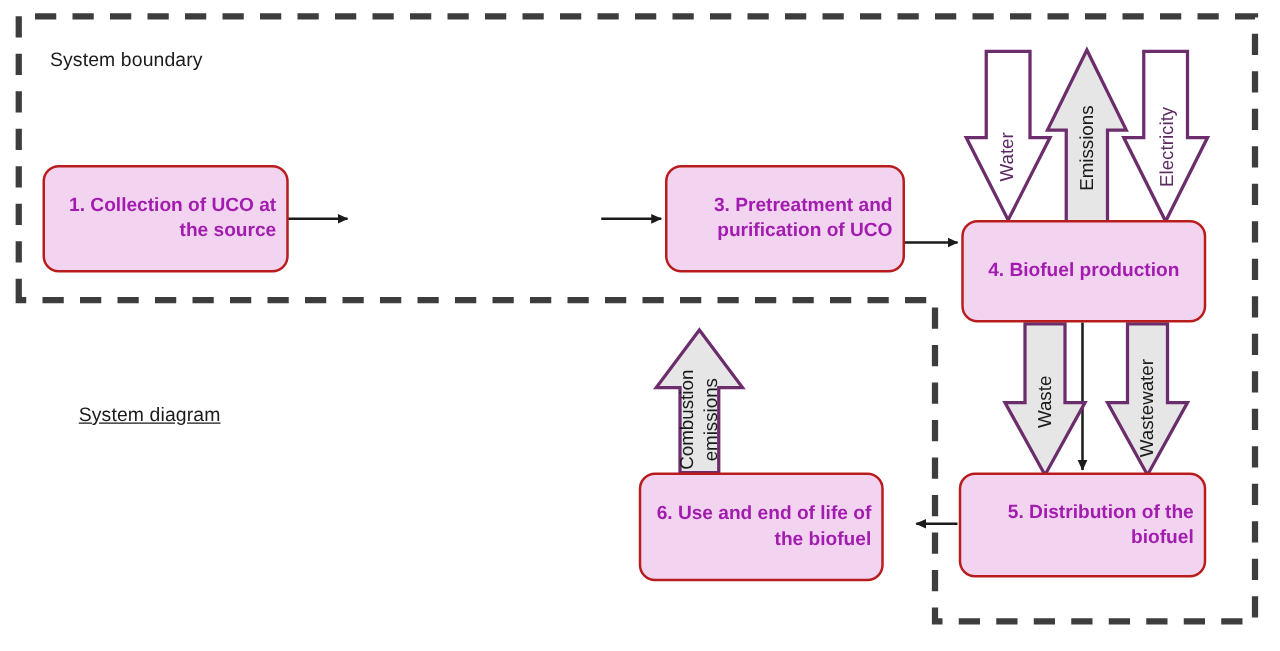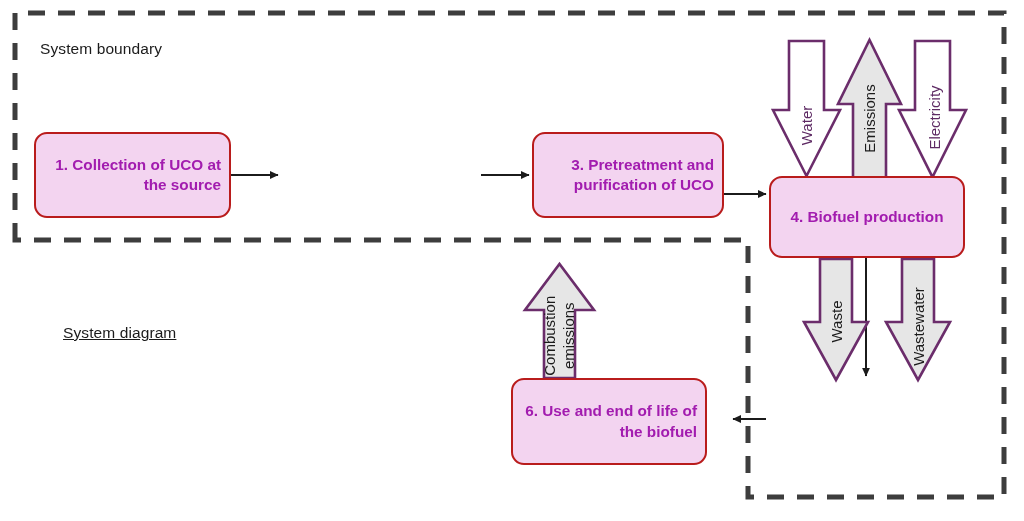--- a/index.html
+++ b/index.html
@@ -110,20 +110,21 @@
 
   <div class="label-plain" style="left:63px; top:314px;text-decoration:underline;">System diagram</div>
 
   <div class="proc-box" style="left:34px; top:132px; width:197px; height:86px;">1. Collection of UCO at the source</div>
 
 
   <div class="proc-box" style="left:532px; top:132px; width:192px; height:86px;">3. Pretreatment and purification of UCO</div>
 
   <div class="proc-box" style="left:769px; top:176px; width:196px; height:82px;">4. Biofuel production</div>
 
+  <div class="proc-box" style="left:767px; top:378px; width:198px; height:84px;">5. Distribution of the biofuel</div>
 
   <div class="proc-box" style="left:511px; top:378px; width:196px; height:87px;">6. Use and end of life of the biofuel</div>
 
   <div class="arrow-label vert-up lbl-purple" style="left:771px; top:117px; width:70px; text-align:center;">Water</div>
 
   <div class="arrow-label vert-up lbl-dark" style="left:822px; top:110px; width:95px; text-align:center;">Emissions</div>
 
   <div class="arrow-label vert-up lbl-purple" style="left:899px; top:109px; width:70px; text-align:center;">Electricity</div>
 
   <div class="arrow-label vert-up lbl-dark" style="left:806px; top:313px; width:60px; text-align:center;">Waste</div>

